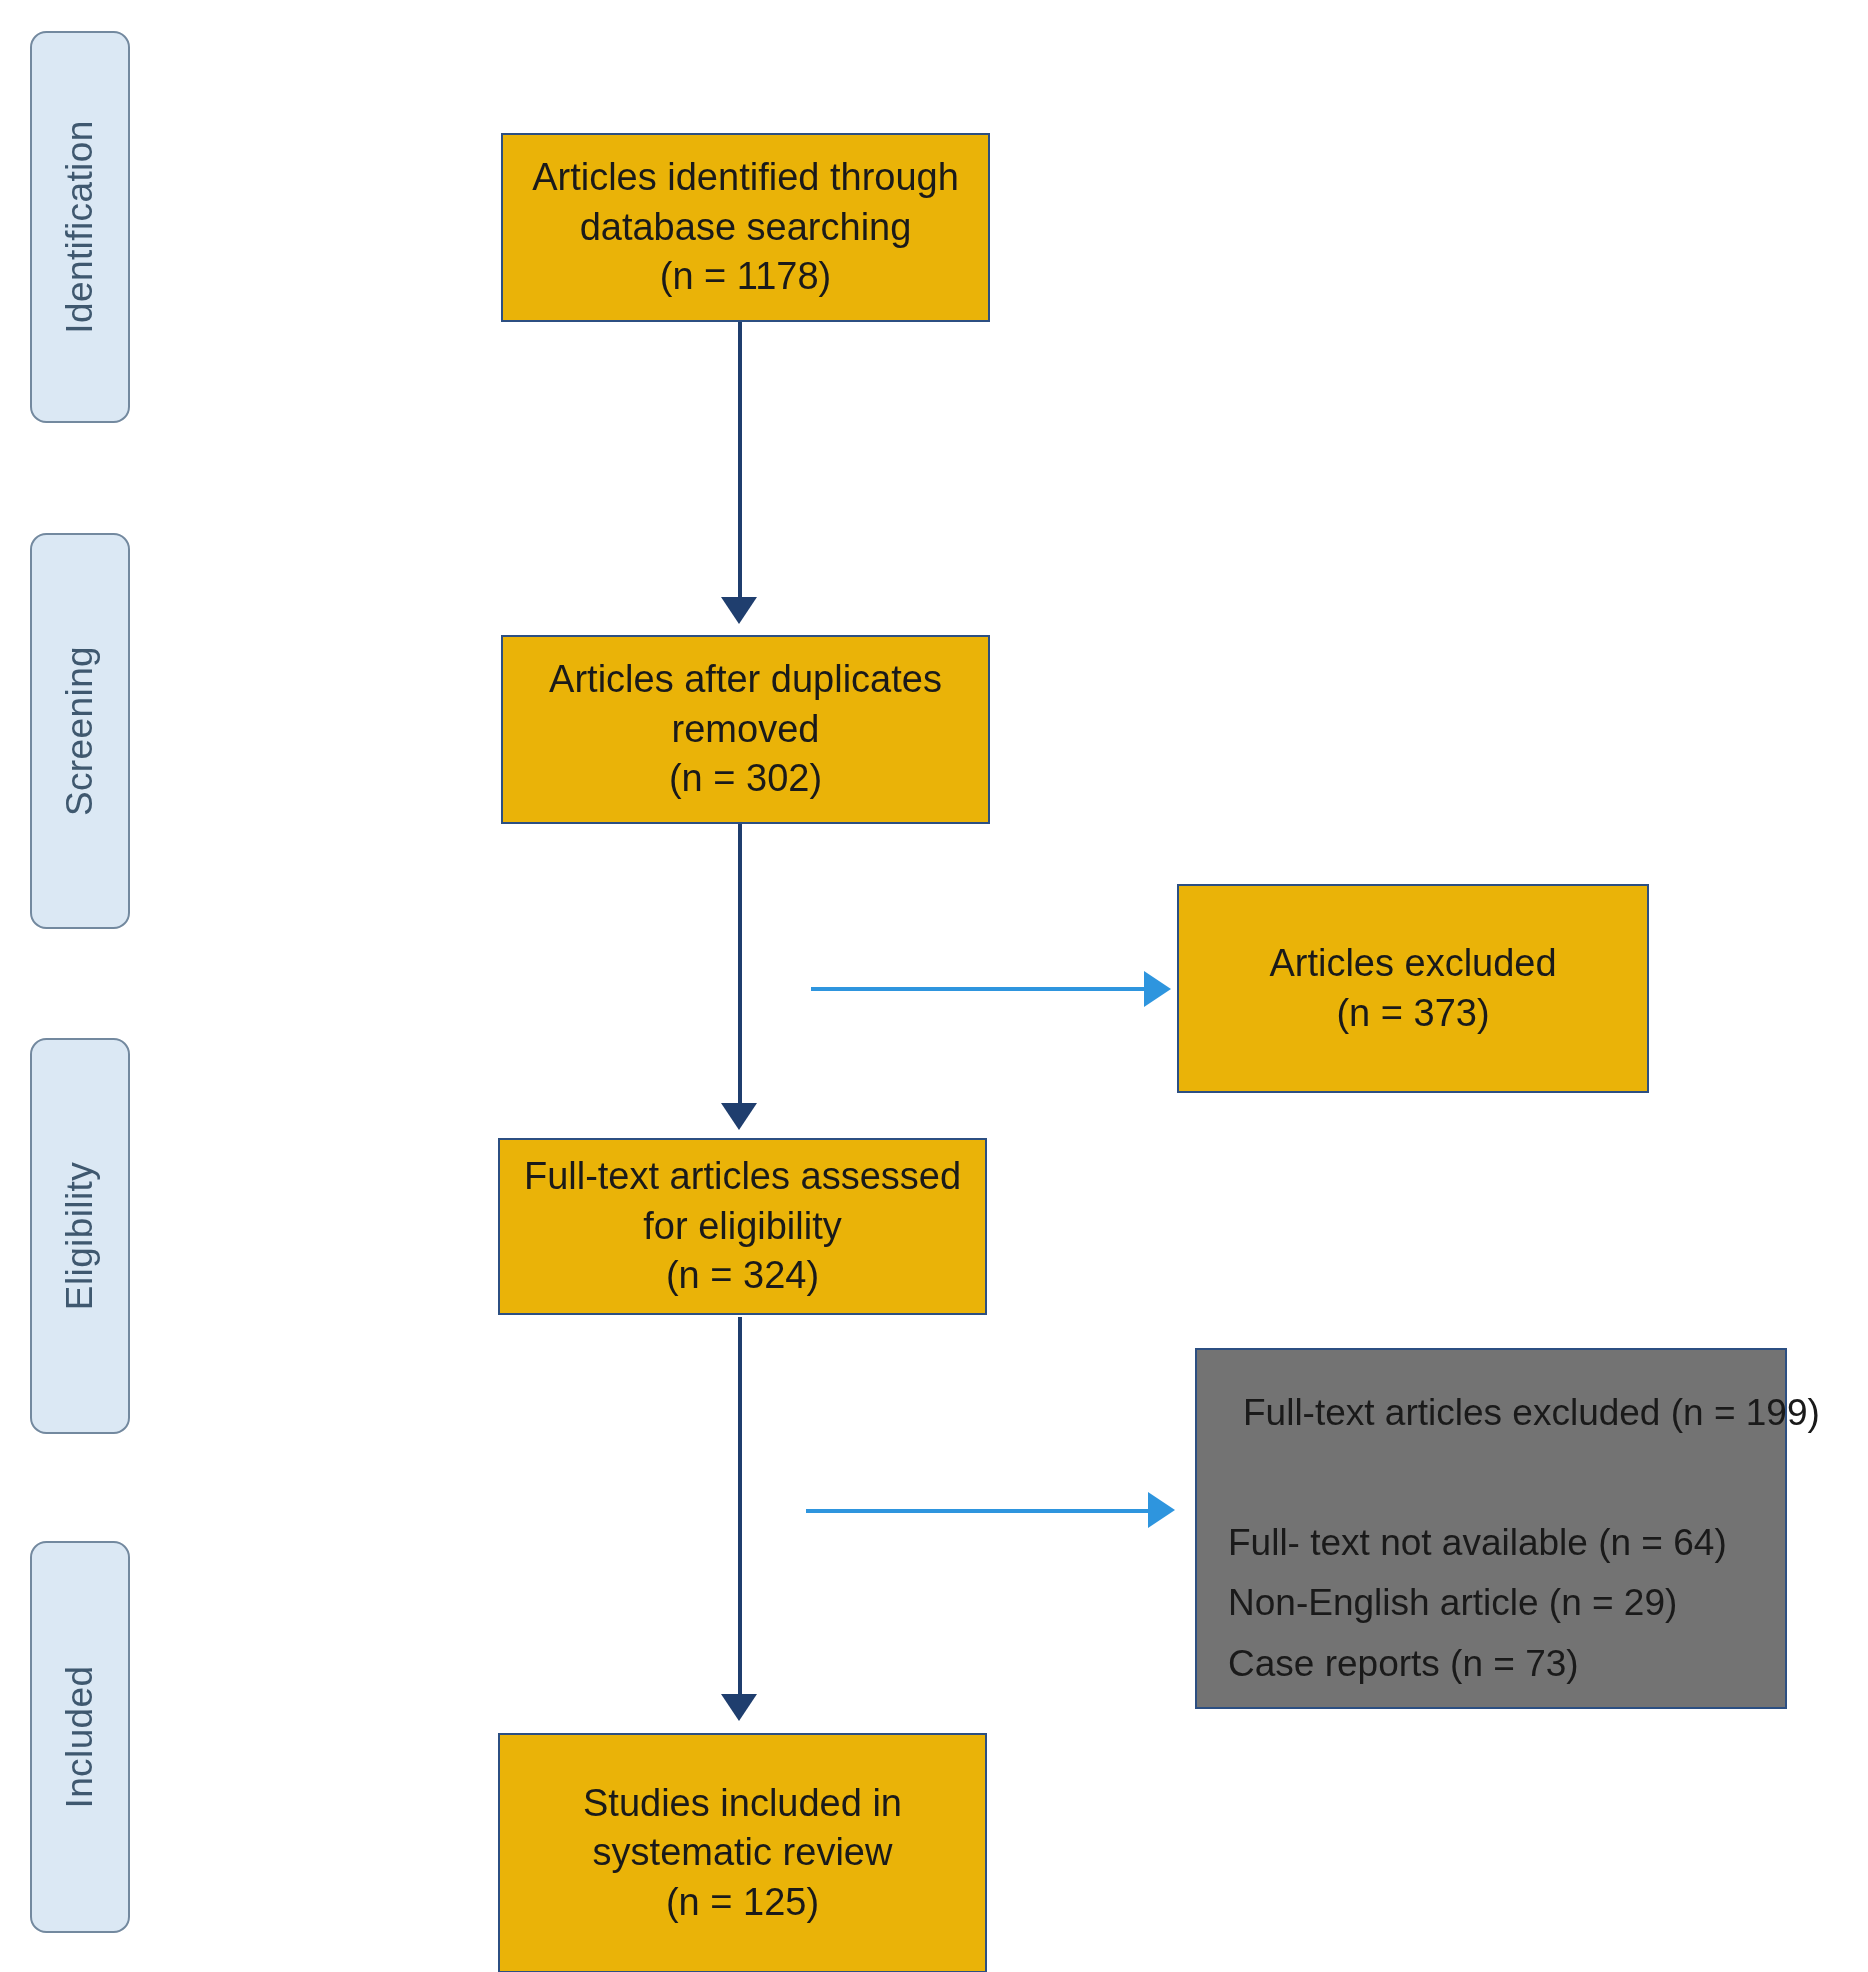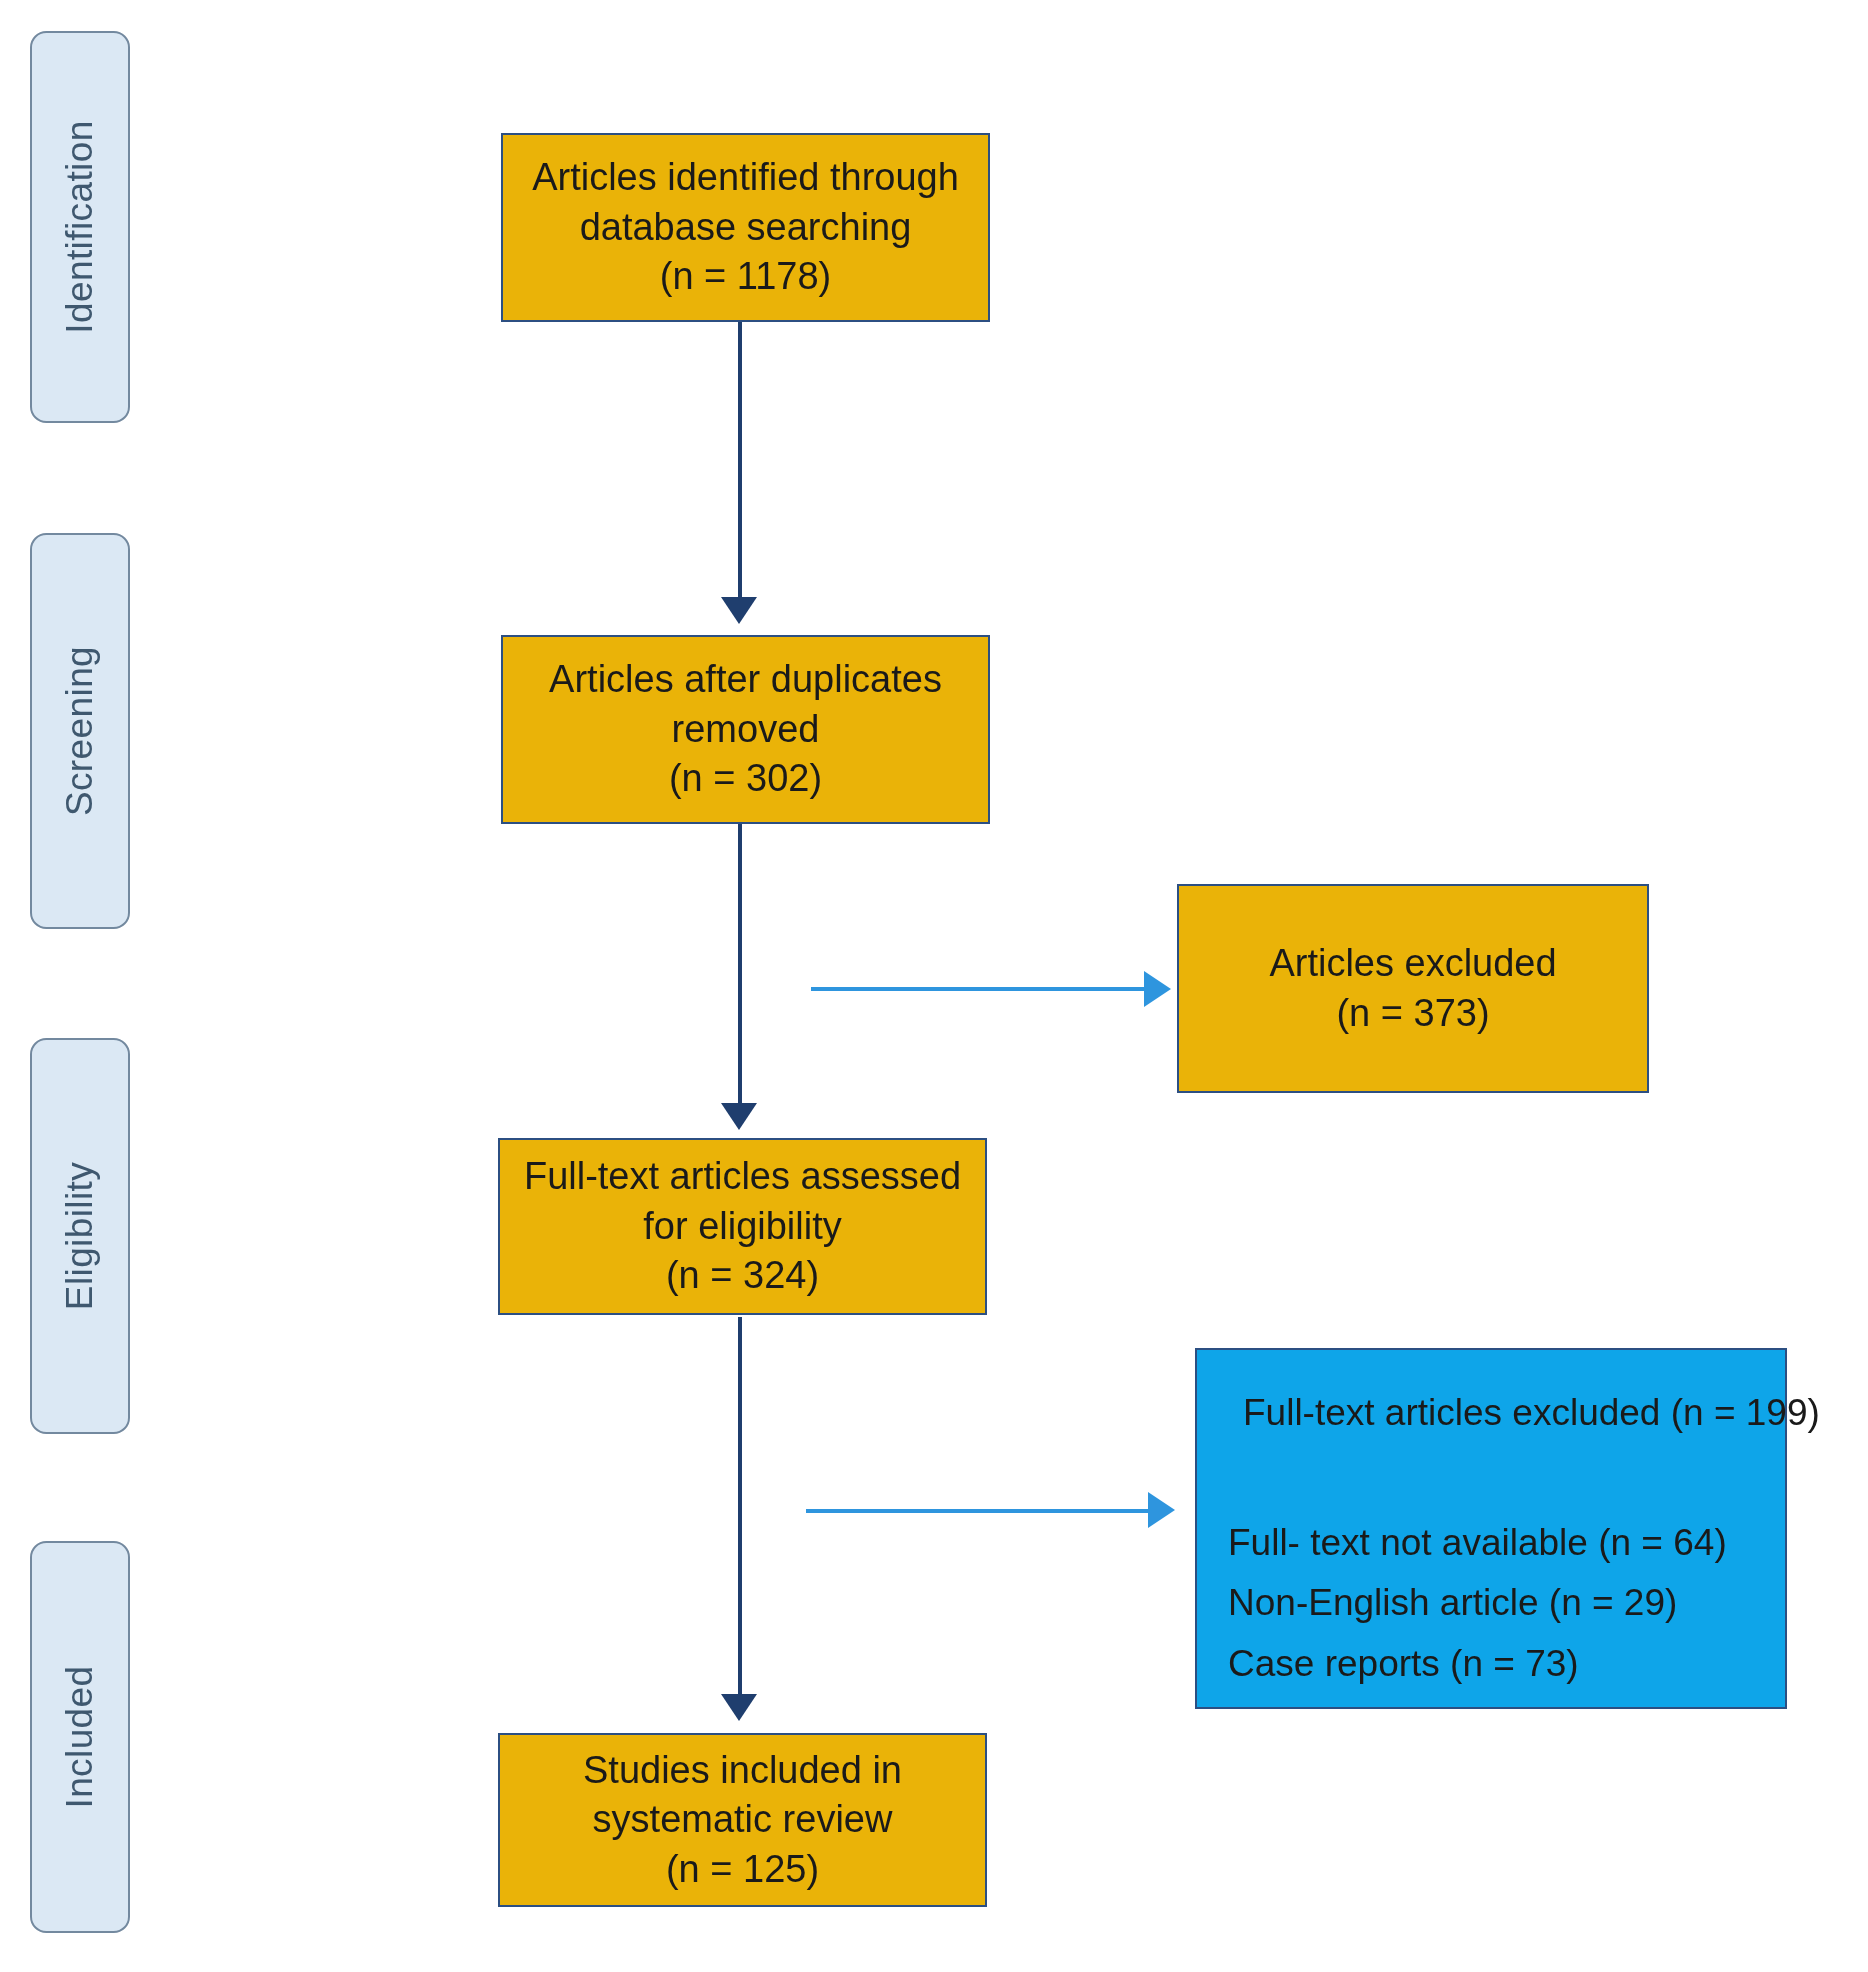--- a/index.html
+++ b/index.html
@@ -44,21 +44,21 @@
     text-align:center;
     color:#1a1a1a;
     font-size:38px;
     line-height:1.30;
   }
   .pbox .ln{display:block;white-space:nowrap;}
 
   
   .rbox{
     position:absolute;
-    background:#0ea5e9;
+    background:#737373;
     border:2.4px solid #2c4f82;
     box-sizing:border-box;
     color:#1a1a1a;
     font-size:37px;
     line-height:1.30;
   }
   .rbox .head{
     position:absolute;left:46px;top:39px;white-space:nowrap;
   }
   .rbox .rlist{
@@ -124,21 +124,21 @@
     <span class="ln">removed</span>
     <span class="ln">(n = 302)</span>
   </div>
 
   <div class="pbox" style="left:498px;top:1138px;width:489px;height:177px;">
     <span class="ln">Full-text articles assessed</span>
     <span class="ln">for eligibility</span>
     <span class="ln">(n = 324)</span>
   </div>
 
-  <div class="pbox" style="left:498px;top:1733px;width:489px;height:174px;">
+  <div class="pbox" style="left:498px;top:1733px;width:489px;height:240px;">
     <span class="ln">Studies included in</span>
     <span class="ln">systematic review</span>
     <span class="ln">(n = 125)</span>
   </div>
 
   <div class="pbox" style="left:1177px;top:884px;width:472px;height:209px;">
     <span class="ln">Articles excluded</span>
     <span class="ln">(n = 373)</span>
   </div>
 

